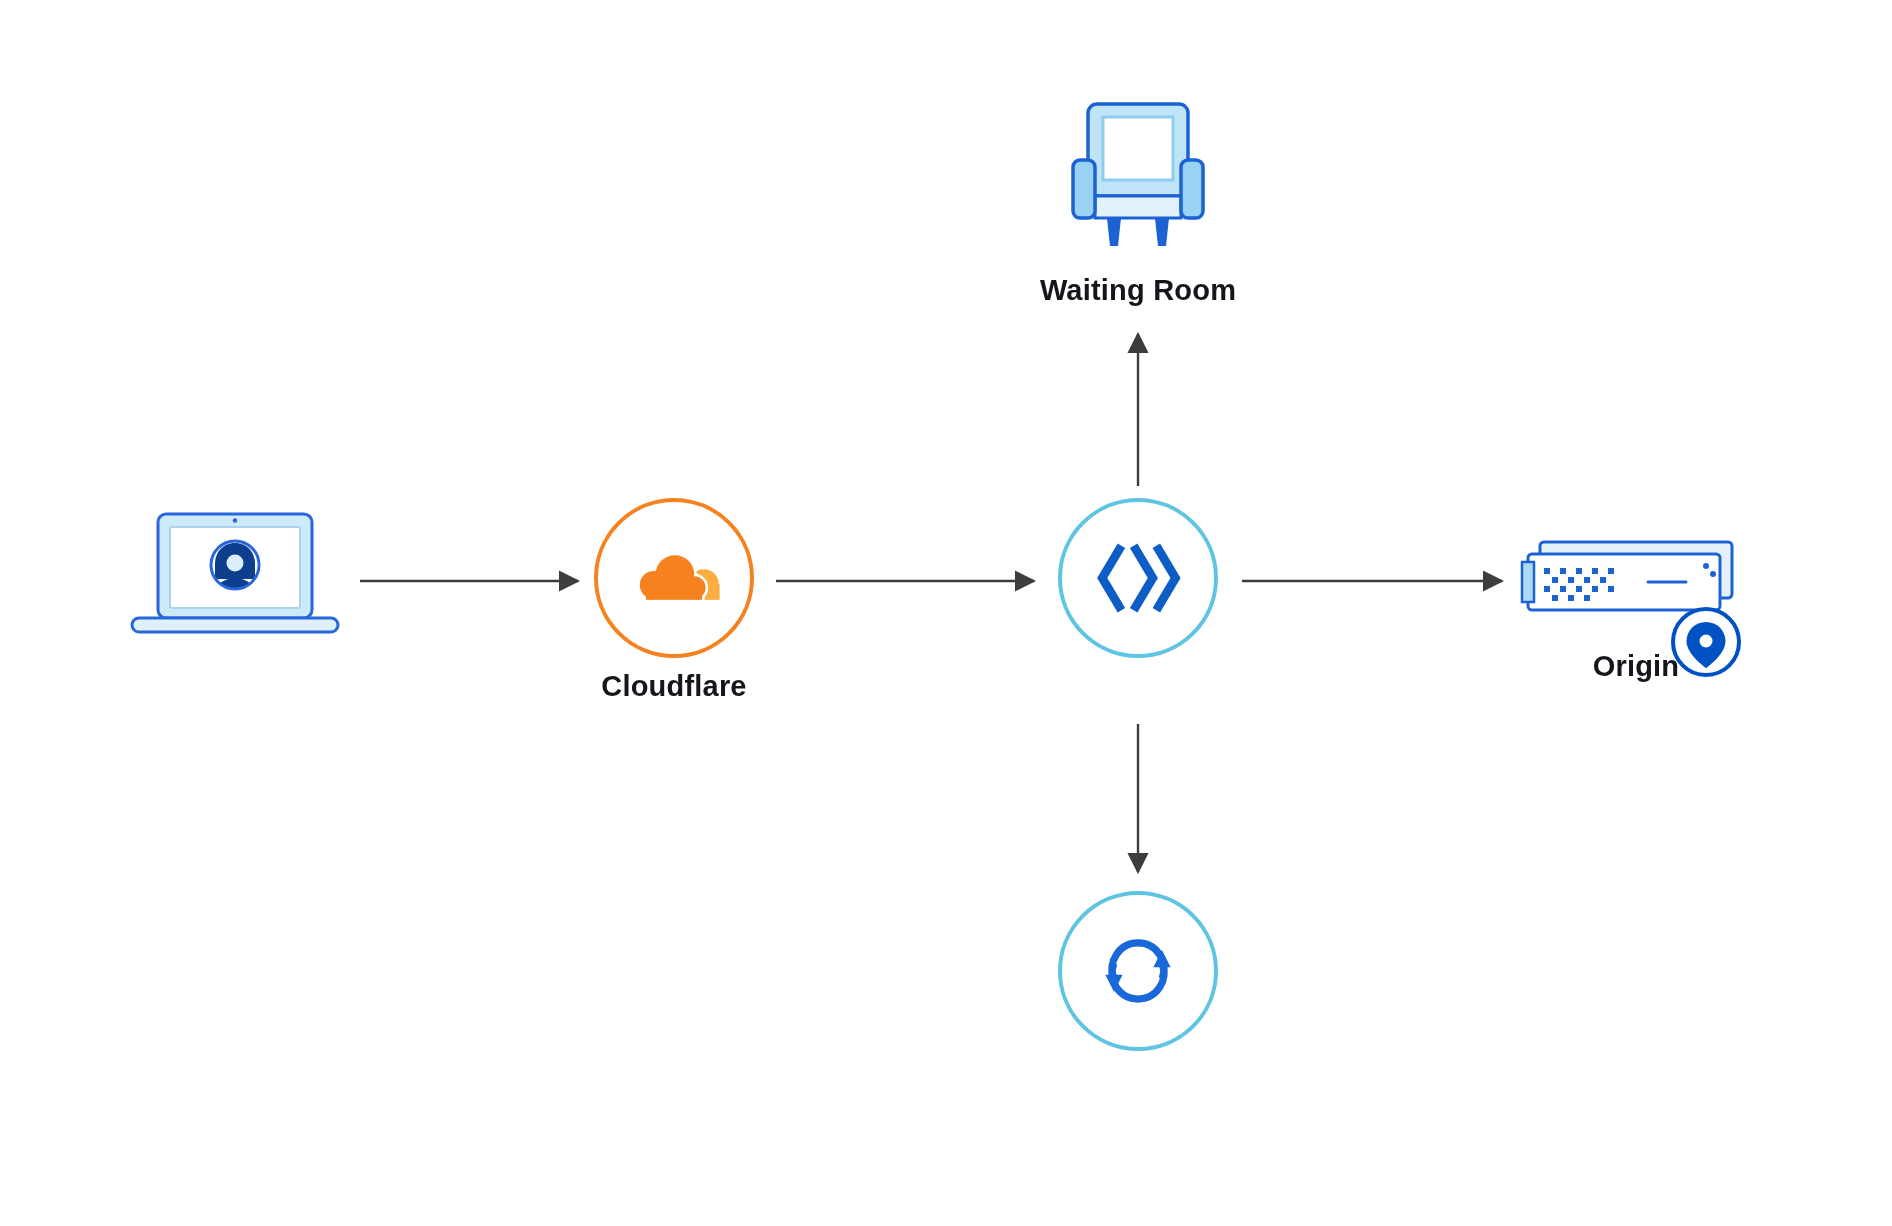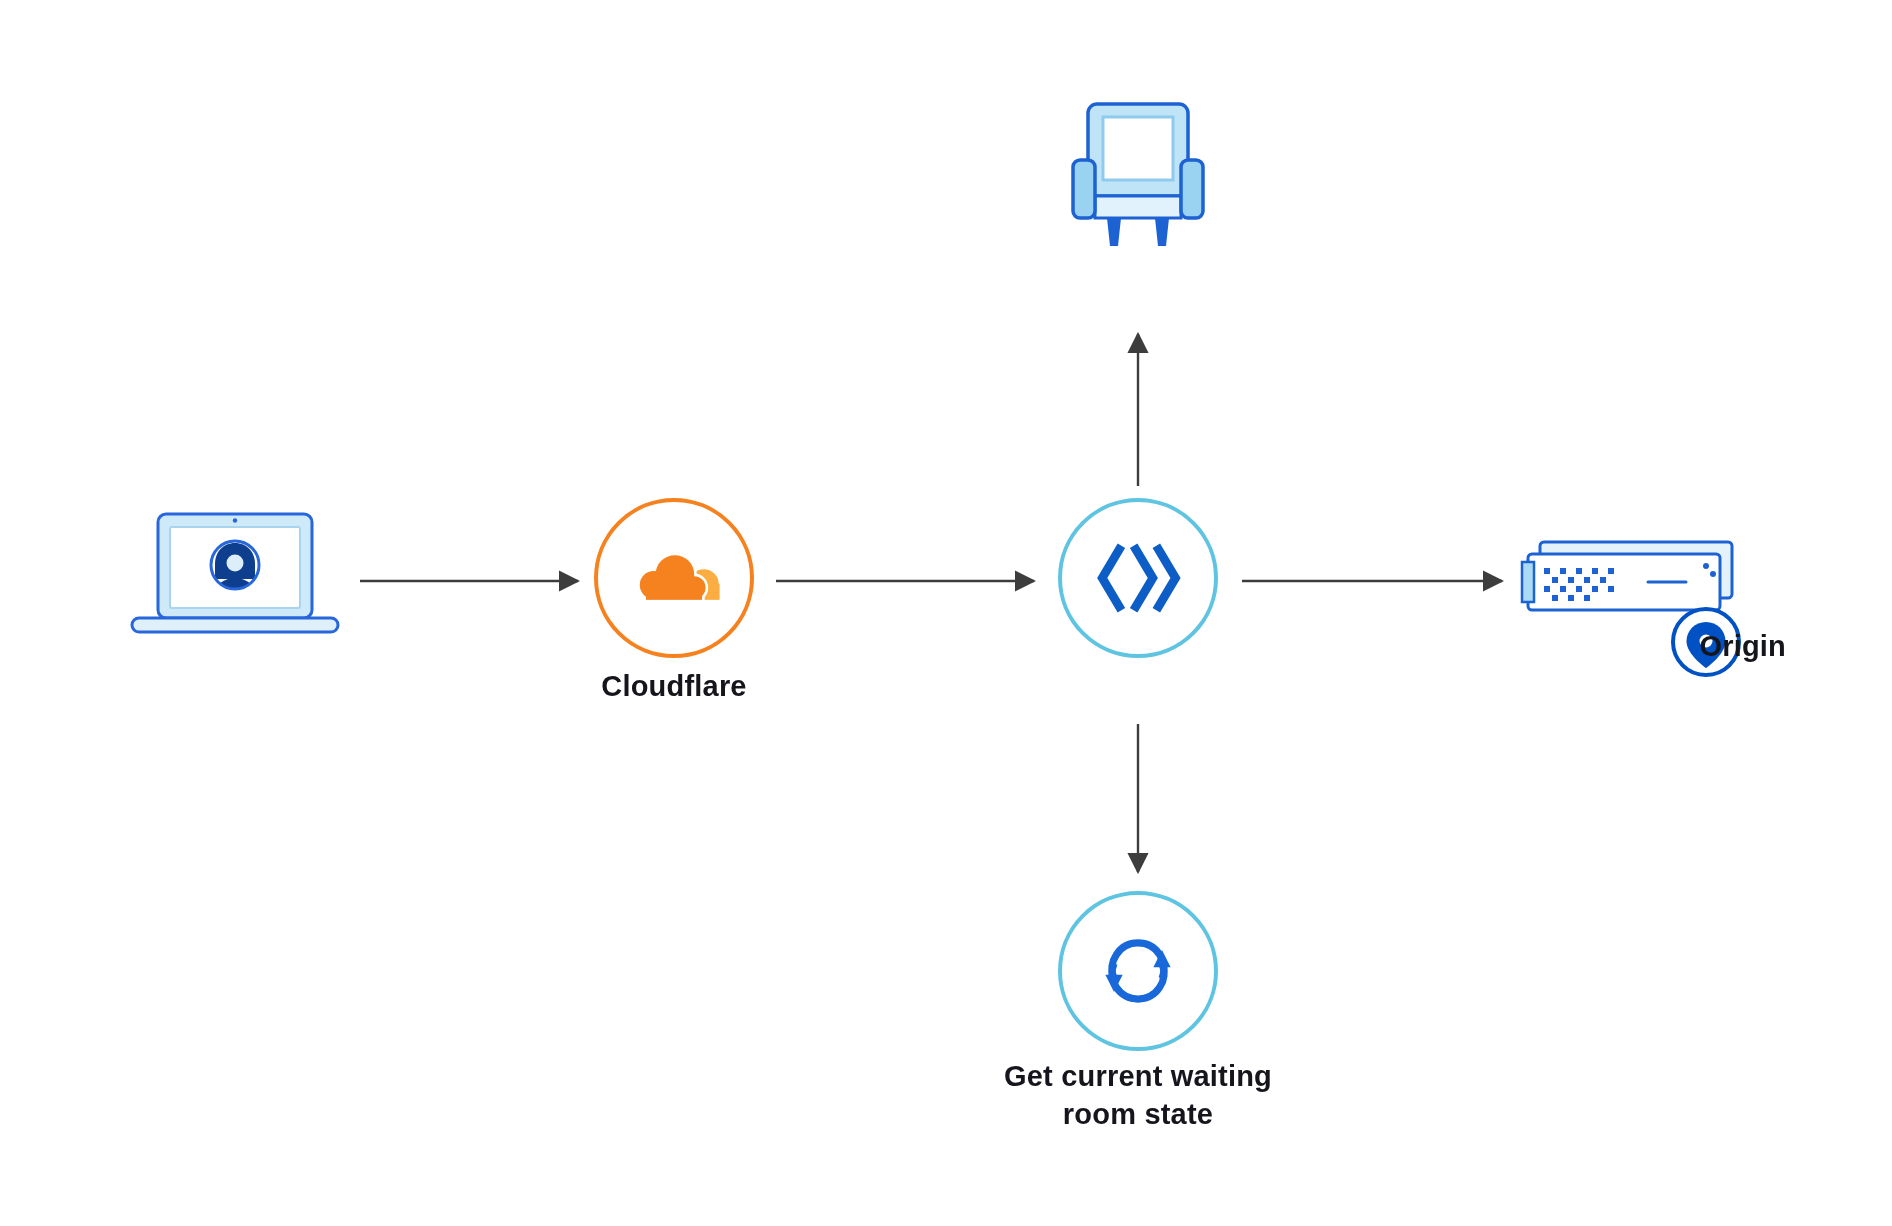--- a/index.html
+++ b/index.html
@@ -95,30 +95,30 @@
     <svg width="150" height="160" viewBox="0 0 150 160">
       <rect x="25" y="4" width="100" height="92" rx="9" fill="#BFE4F8" stroke="#1D62D3" stroke-width="3.5"></rect>
       <rect x="40" y="17" width="70" height="63" fill="#ffffff" stroke="#8FCBEE" stroke-width="3"></rect>
       <rect x="32" y="96" width="86" height="22" fill="#E2F2FC" stroke="#1D62D3" stroke-width="3"></rect>
       <rect x="10" y="60" width="22" height="58" rx="7" fill="#9AD2F2" stroke="#1D62D3" stroke-width="3.5"></rect>
       <rect x="118" y="60" width="22" height="58" rx="7" fill="#9AD2F2" stroke="#1D62D3" stroke-width="3.5"></rect>
       <path d="M44 118 L58 118 L55 146 L47 146 Z" fill="#1D62D3"></path>
       <path d="M92 118 L106 118 L103 146 L95 146 Z" fill="#1D62D3"></path>
     </svg>
   </div>
+  <div class="label" style="left:963px;top:272px;width:350px;">Waiting Room</div>
 
   <div class="circle-node blue-border" style="left:1058px;top:891px;">
     <svg width="96" height="96" viewBox="0 0 100 100">
       <path d="M 75 58 A 27 27 0 1 0 25 58" fill="none" stroke="#1968D9" stroke-width="7.5"></path>
       <polygon points="16,54 34,54 25,72" fill="#1968D9"></polygon>
       <path d="M 25 42 A 27 27 0 1 0 75 42" fill="none" stroke="#1968D9" stroke-width="7.5"></path>
       <polygon points="66,46 84,46 75,28" fill="#1968D9"></polygon>
     </svg>
   </div>
-  <div class="label" style="left:968px;top:1058px;width:340px;">Get current waiting room state</div>
 
   <div class="node" style="left:1520px;top:538px;">
     <svg width="232" height="142" viewBox="0 0 232 142">
       <rect x="20" y="4" width="192" height="56" rx="4" fill="#E4F2FC" stroke="#1D62D3" stroke-width="3"></rect>
       <rect x="8" y="16" width="192" height="56" rx="4" fill="#ffffff" stroke="#1D62D3" stroke-width="3"></rect>
       <rect x="2" y="24" width="12" height="40" fill="#ABDAF5" stroke="#1D62D3" stroke-width="2.5"></rect>
       <g fill="#1D62D3">
         <rect x="24" y="30" width="6" height="6"></rect>
           <rect x="40" y="30" width="6" height="6"></rect>
           <rect x="56" y="30" width="6" height="6"></rect>
@@ -138,15 +138,15 @@
           <rect x="64" y="57" width="6" height="6"></rect>
       </g>
       <line x1="128" y1="44" x2="166" y2="44" stroke="#1D62D3" stroke-width="3" stroke-linecap="round"></line>
       <circle cx="186" cy="28" r="3" fill="#1D62D3"></circle>
       <circle cx="193" cy="36" r="3" fill="#1D62D3"></circle>
       <circle cx="186" cy="104" r="33" fill="#ffffff" stroke="#0051C3" stroke-width="4"></circle>
       <path d="M186 84c-11 0-19.5 8.6-19.5 19.2 0 13.4 19.5 26.8 19.5 26.8s19.5-13.4 19.5-26.8C205.5 92.6 197 84 186 84z" fill="#0051C3"></path>
       <circle cx="186" cy="103" r="6.5" fill="#ffffff"></circle>
     </svg>
   </div>
-  <div class="label" style="left:1486px;top:628px;width:300px;text-align:right;">Origin</div>
+  <div class="label" style="left:1486px;top:648px;width:300px;">Origin</div>
 
 </div>
 
 </body></html>

